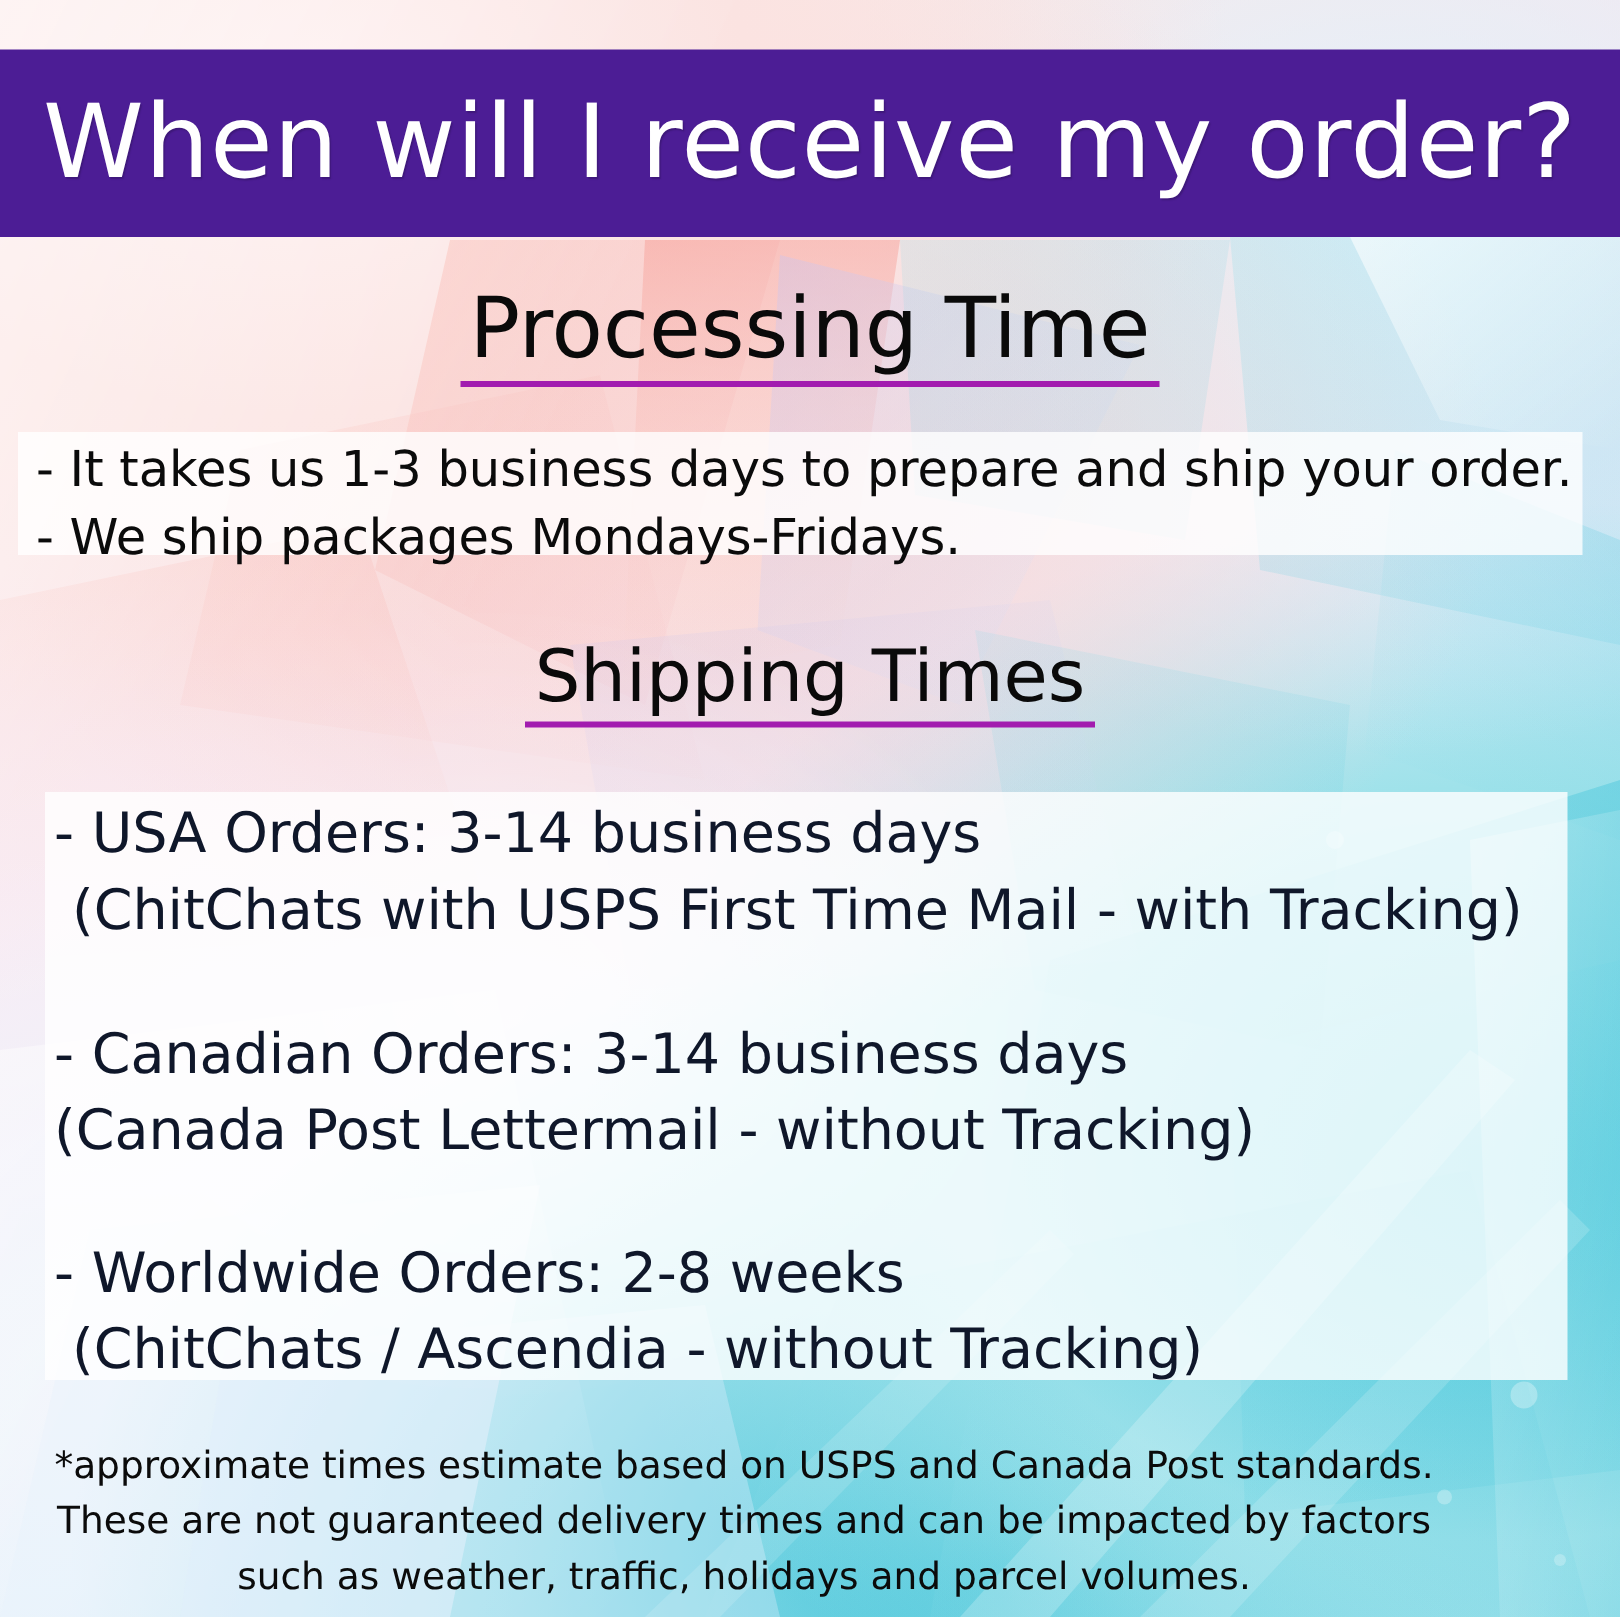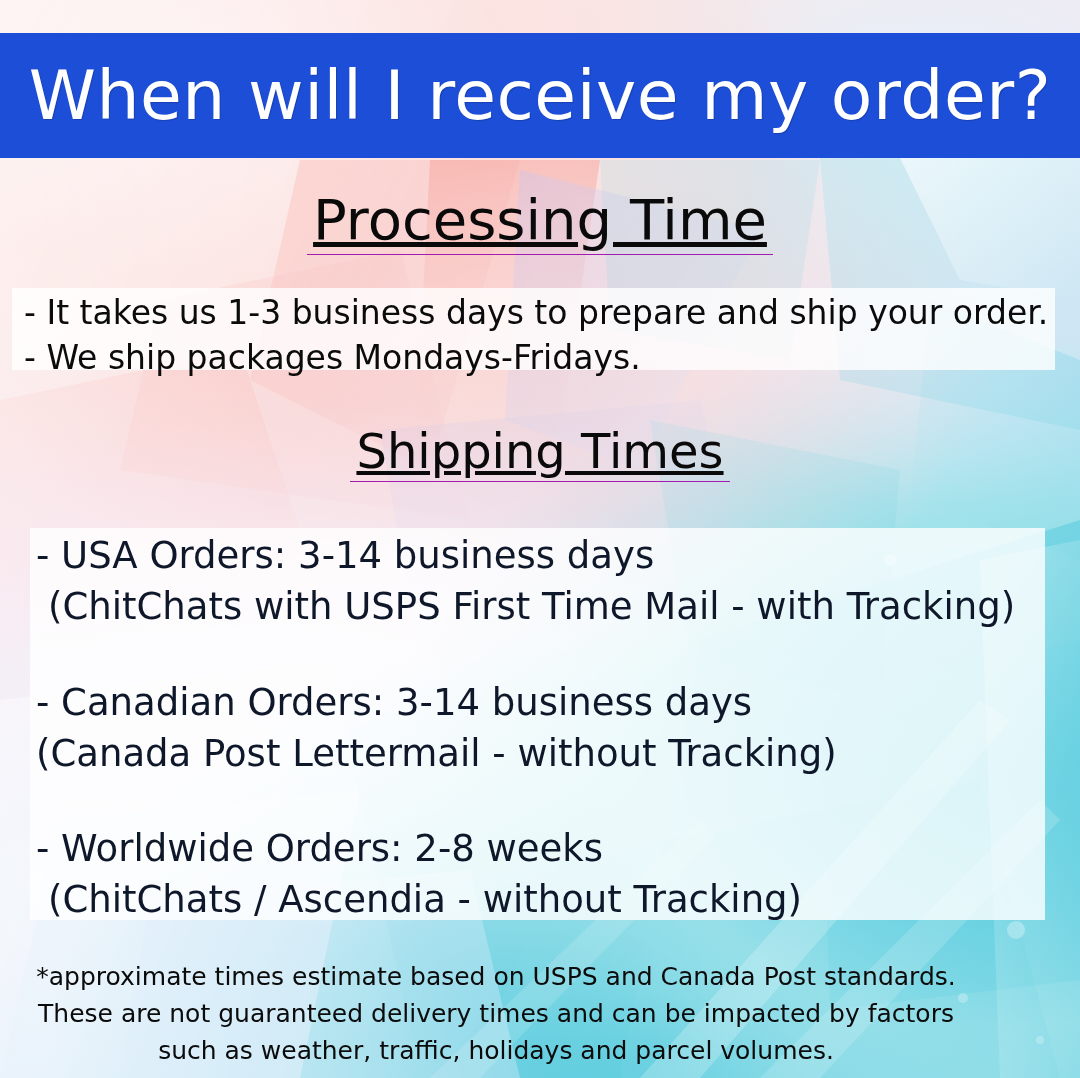--- a/index.html
+++ b/index.html
@@ -33,44 +33,43 @@
     position:absolute;inset:0;
     background:
       linear-gradient(115deg, rgba(255,255,255,.55) 0%, rgba(255,255,255,0) 32%),
       radial-gradient(ellipse 520px 380px at 30% 62%, rgba(255,255,255,.42), rgba(255,255,255,0) 70%);
     mix-blend-mode:screen;
   }
 
   
   #banner{
     position:absolute;left:0;top:33px;width:1080px;height:125px;
-    background:#1d4ed8;
+    background:#4c1d95;
     display:flex;align-items:center;justify-content:center;
   }
   #banner .ttl{
     color:#ffffff;
     font-size:68px;
     font-weight:400;
     letter-spacing:.5px;
     line-height:1;
     white-space:nowrap;
     text-shadow:1px 1px 1px rgba(0,0,0,.18);
   }
 
   
   .section-head{
     position:absolute;width:100%;text-align:center;
     color:#0a0a0a;font-weight:400;line-height:1;
     white-space:nowrap;
   }
   .section-head .u{
     display:inline-block;
-    border-bottom:1px solid #a21caf;
+    border-bottom:4px solid #a21caf;
     padding:0 6px 6px 6px;
-    text-decoration:underline;
   }
   #head-processing{top:192px;font-size:56px;}
   #head-shipping{top:427px;font-size:48px;}
 
   
   .band{
     position:absolute;
     background:rgba(255,255,255,.80);
   }
   #band-processing{left:12px;top:288px;width:1043px;height:82px;}

